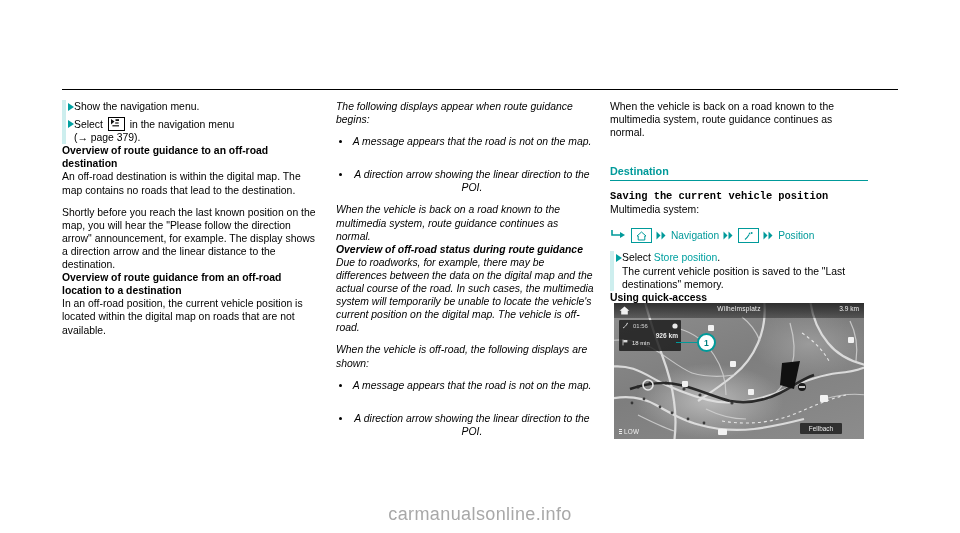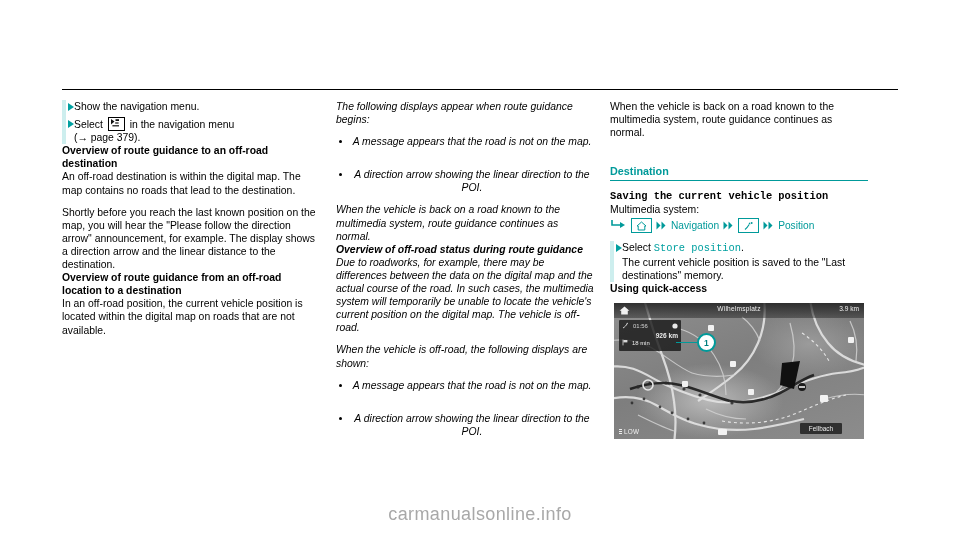--- a/index.html
+++ b/index.html
@@ -157,38 +157,38 @@
     line-height: 13px;
     padding-bottom: 2px;
     border-bottom: 1.6px solid #009a9a;
   }
 
   
   .breadcrumb {
     display: flex;
     align-items: center;
     gap: 4px;
-    margin-top: 2px;
+    margin-top: 12px;
     color: #009a9a;
     font-size: 10.2px;
     white-space: nowrap;
   }
   .bc-enter { display: inline-block; }
   .bc-box {
     display: inline-flex;
     align-items: center;
     justify-content: center;
     width: 19px;
     height: 13px;
     border: 1px solid #009a9a;
   }
   .bc-sep { display: inline-block; line-height: 0; }
   .bc-label { color: #009a9a; }
 
-  .teal-text { color: #00a0a0; font-family: Liberation Mono, monospace; }
+  .teal-text { color: #00a0a0; }
 
   
   .figure {
     position: absolute;
     left: 614px;
     top: 303px;
     width: 250px;
     height: 136px;
     overflow: hidden;
     background: #8a8a8a;

